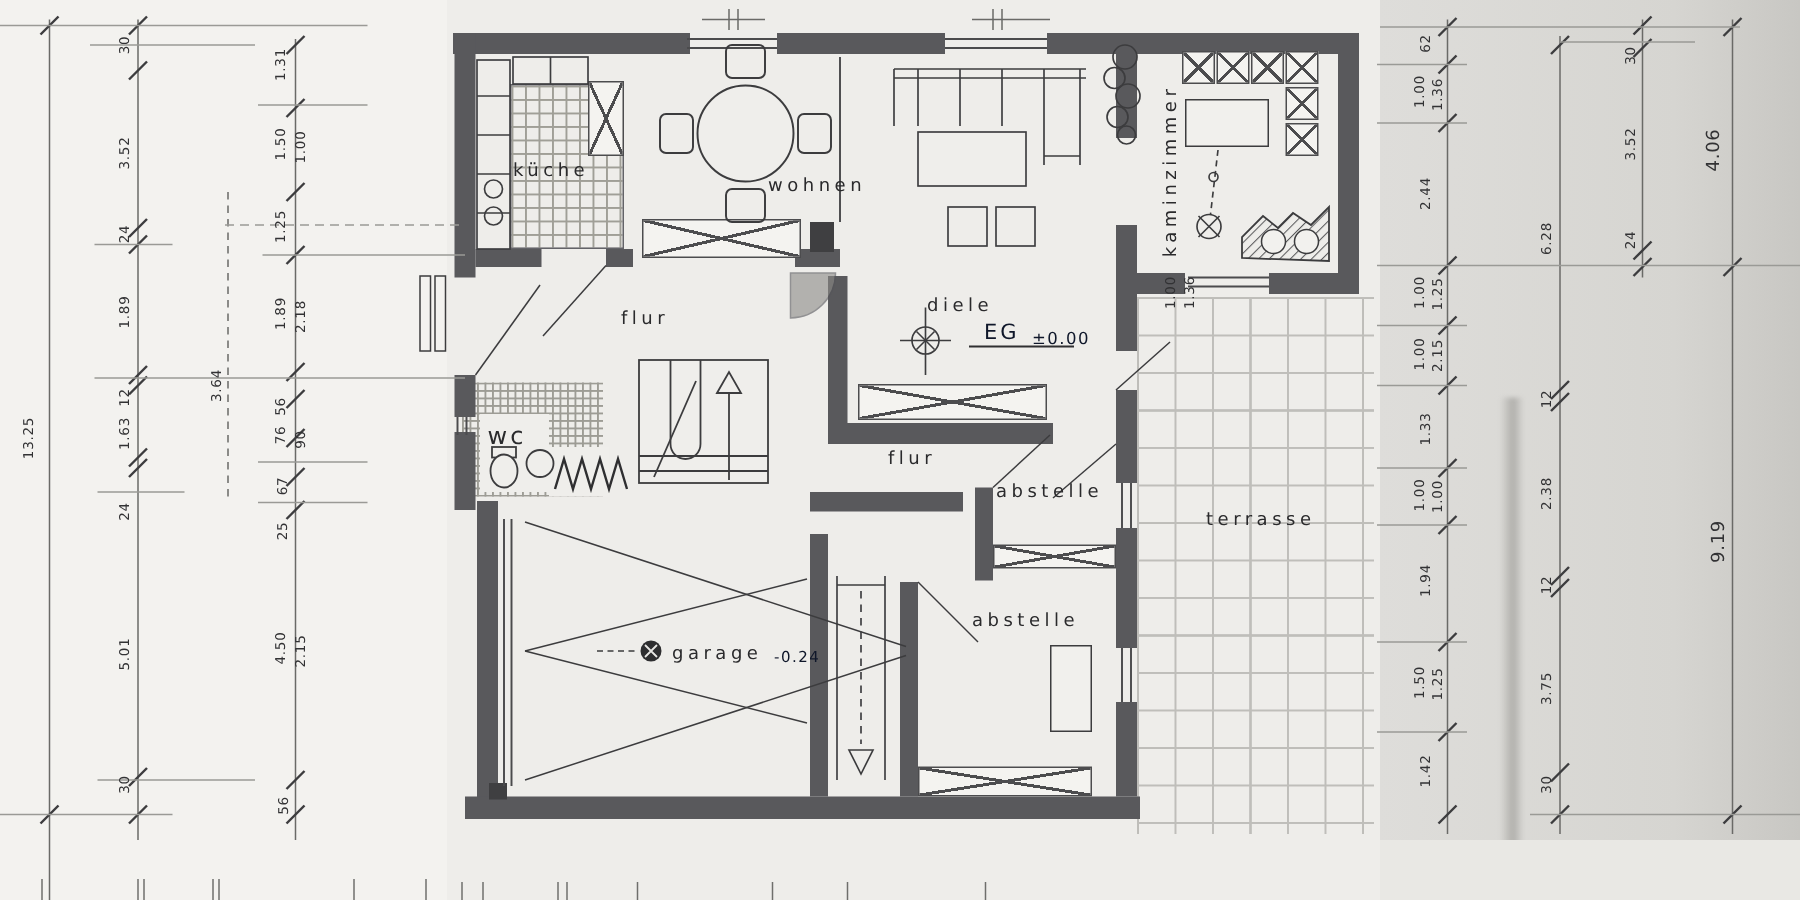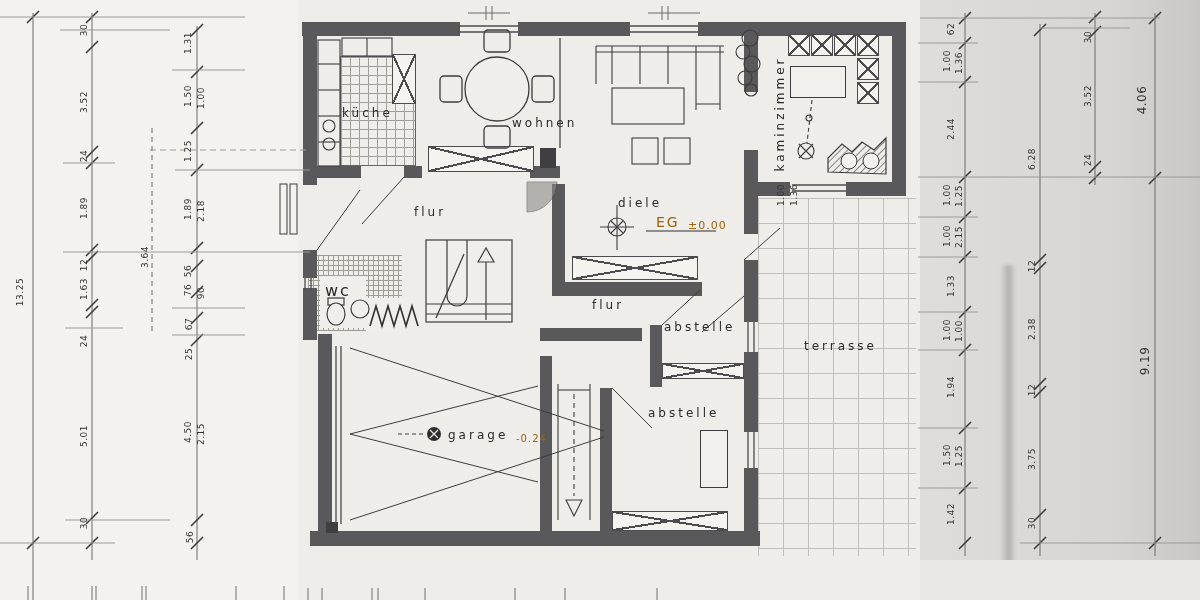--- a/index.html
+++ b/index.html
@@ -28,21 +28,21 @@
       linear-gradient(90deg,#a6a5a1 1px, transparent 1px),
       linear-gradient(#8b8a86 1px, transparent 1px),
       linear-gradient(90deg,#8b8a86 1px, transparent 1px);
       background-size:25px 25px,25px 25px,75px 75px,75px 75px;opacity:.65;}
   .dim{position:absolute;width:34px;text-align:center;font-size:9px;letter-spacing:.5px;
        color:#323234;white-space:nowrap;}
   .v{transform:rotate(-90deg);}
   .rl{position:absolute;font-size:12px;letter-spacing:3px;color:#2a2a2c;white-space:nowrap;}
   .rv{width:120px;text-align:center;transform:rotate(-90deg);}
   .sm{font-size:16px;letter-spacing:2px;}
-  .lvl{position:absolute;color:#a16207;white-space:nowrap;}
+  .lvl{position:absolute;color:#0f172a;white-space:nowrap;}
   svg.lines{position:absolute;left:0;top:0;}
   .streak{position:absolute;background:linear-gradient(90deg,transparent,#8f8e8a 55%,transparent);
           filter:blur(1.5px);opacity:.55;}
 </style>
 </head>
 <body>
 
 <div class="paper" style="left:0;width:298px;background:#f3f2ef;border-right:1px solid #c9c8c4;"></div>
 <div class="paper" style="left:298px;width:622px;background:#eeedea;border-right:1px solid #c4c3bf;"></div>
 <div class="paper" style="left:920px;width:280px;background:linear-gradient(90deg,#deddda,#d6d5d1 70%,#c8c7c3);"></div>

